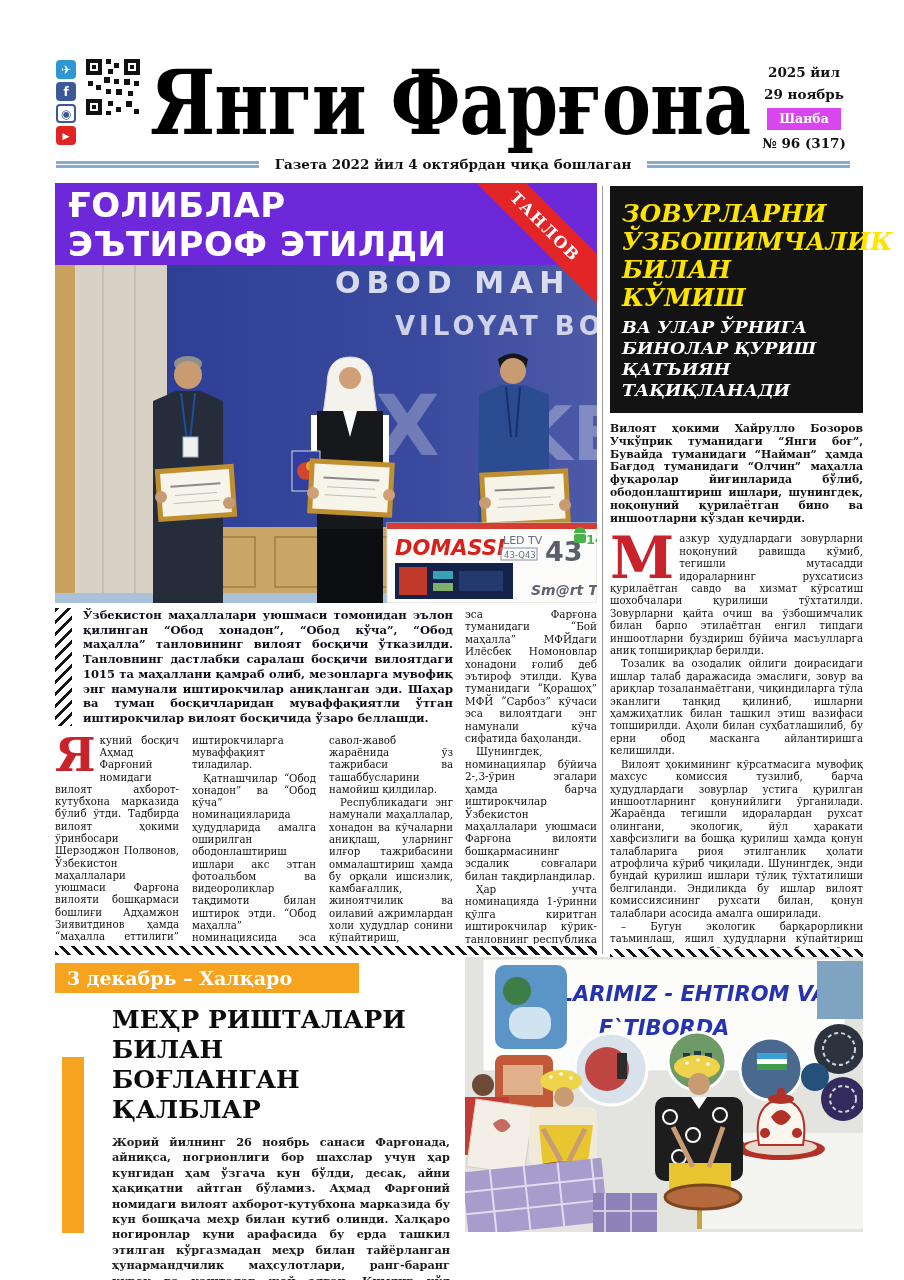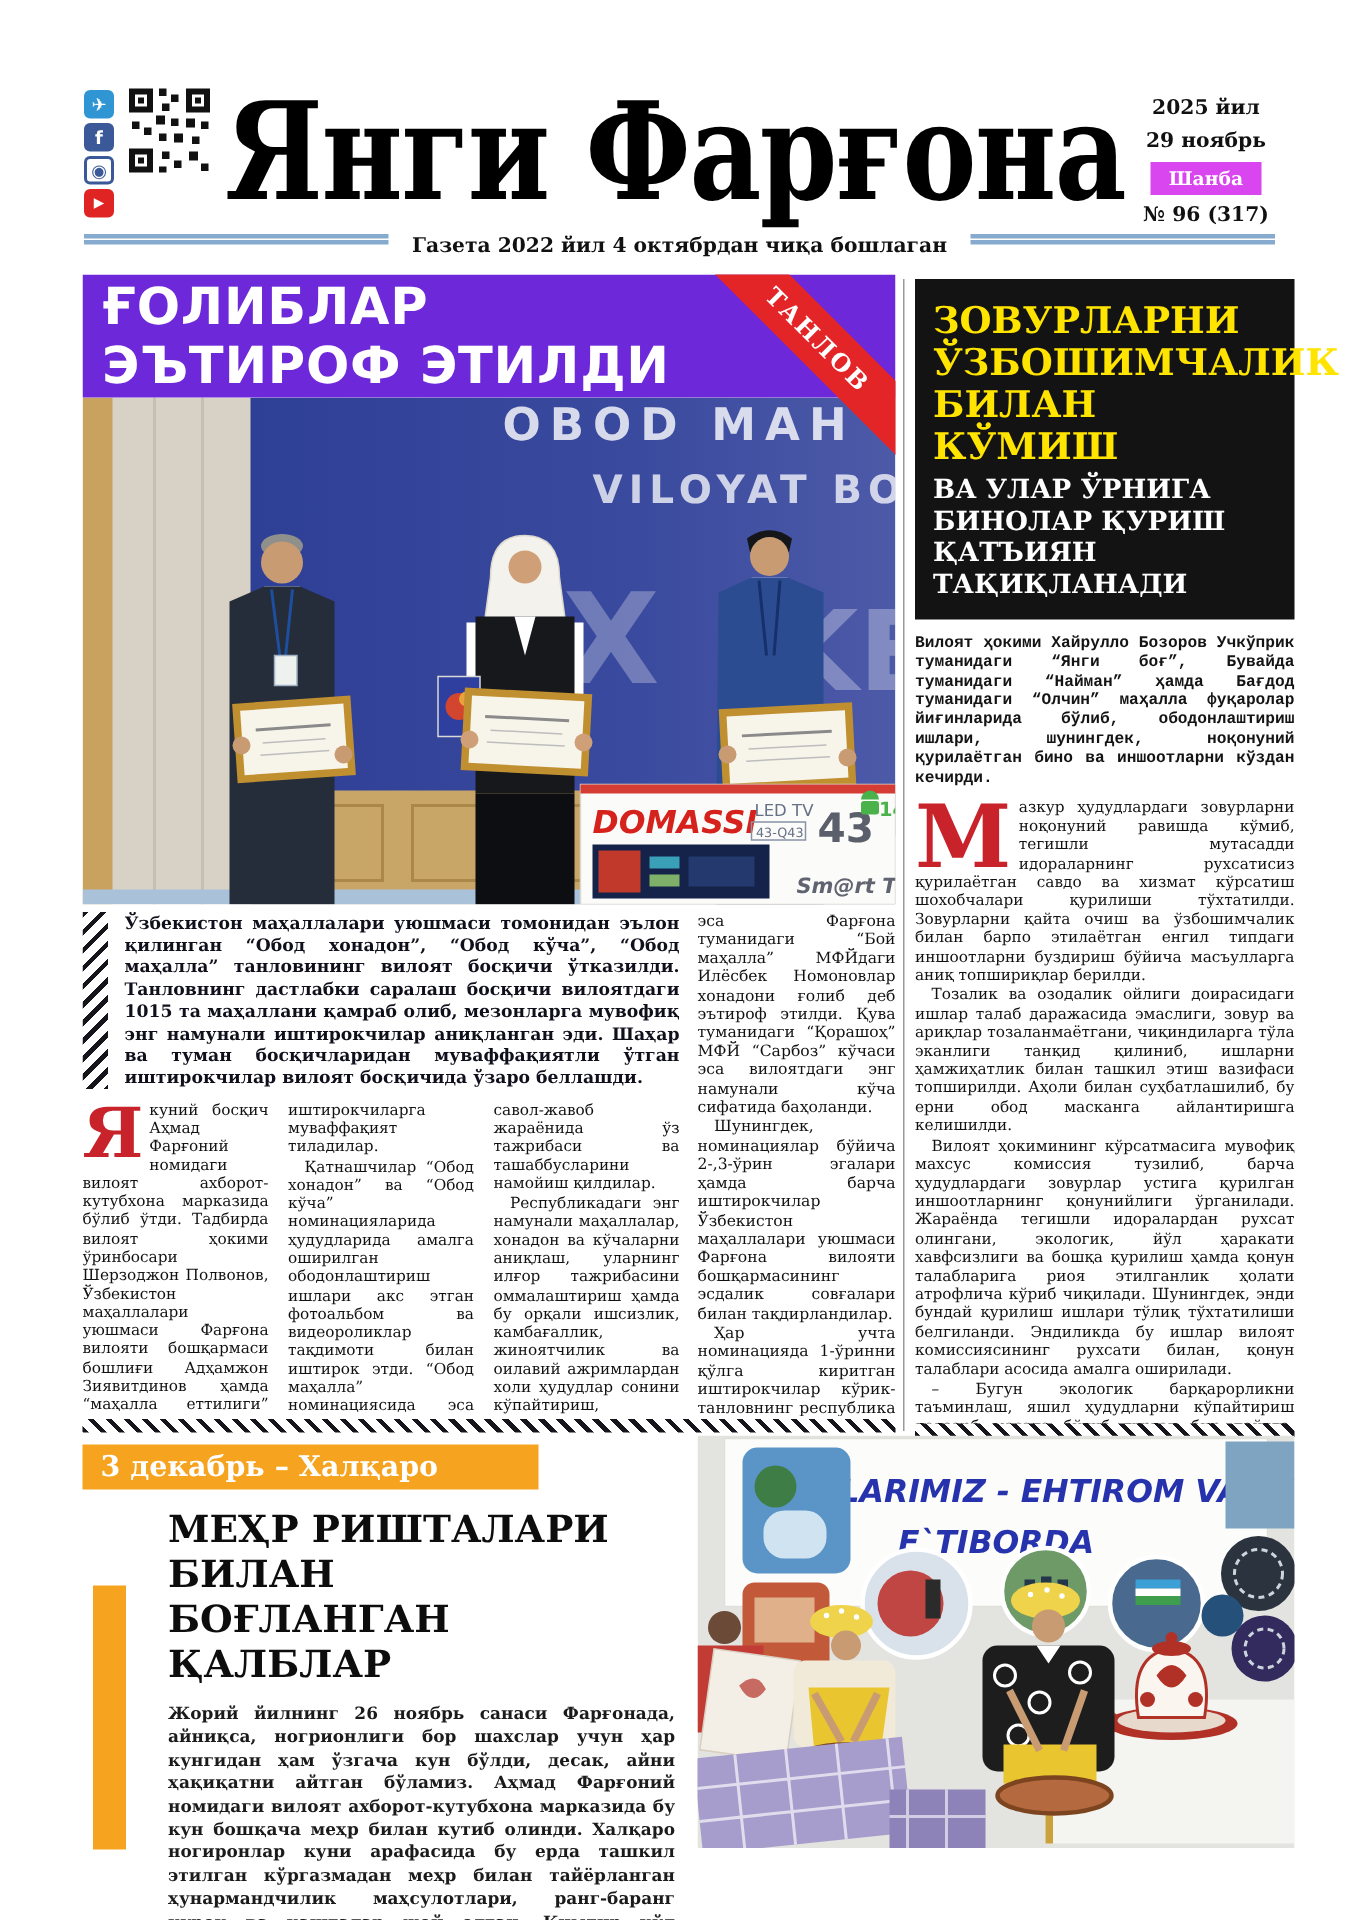--- a/index.html
+++ b/index.html
@@ -15,21 +15,21 @@
   .sicon.ig{background:#fff;border:2px solid #3b5998;color:#3b5998;width:16px;height:15px;}
   .sicon.yt{background:#e02424;font-size:9px;}
   .qr{position:absolute;left:84px;top:57px;}
   .masthead-title{position:absolute;left:150px;top:50px;width:600px;text-align:center;
         font-size:74px;font-weight:bold;letter-spacing:-1px;white-space:nowrap;
         transform:scaleY(1.22);transform-origin:top center;color:#000;}
   .issue-box{position:absolute;right:44px;top:62px;width:112px;text-align:center;
         font-weight:bold;font-size:13.5px;line-height:1.6;}
   .badge{background:#d946ef;color:#fff;font-size:12.5px;padding:1px 12px;margin:3px auto;width:fit-content;}
 
-  .tagline-row{position:absolute;left:56px;top:156px;width:794px;display:flex;gap:16px;}
+  .tagline-row{position:absolute;left:56px;top:156px;width:794px;display:flex;align-items:center;gap:16px;}
   .dbl-line{flex:1;height:7px;border-top:3px solid #86abce;border-bottom:3px solid #86abce;box-sizing:border-box;}
   .tagline-text{font-weight:bold;font-size:13.5px;white-space:nowrap;}
 
   
   .lead-visual{position:absolute;left:55px;top:183px;width:542px;overflow:hidden;}
   .green-box{position:relative;height:82px;background:#6d28d9;color:#fff;
       font-family:"DejaVu Sans","Liberation Sans",sans-serif;font-weight:bold;
       font-size:34px;line-height:39px;padding:3px 0 0 13px;box-sizing:border-box;letter-spacing:.5px;}
   .ribbon{position:absolute;top:26px;right:-58px;width:220px;background:#e42528;color:#fff;
       text-align:center;font-weight:bold;font-size:16px;letter-spacing:1.5px;padding:8px 0;
@@ -51,24 +51,24 @@
   .threecols p + p{text-indent:11px;margin-top:1px;}
   .dropcap{float:left;font-weight:bold;color:#c8232b;font-size:46px;line-height:37px;padding:2px 4px 0 0;}
 
   .hatch-h{position:absolute;height:9px;background:repeating-linear-gradient(45deg,#15151b 0 3px,#ffffff 3px 8.5px);}
   .hatch-left{left:55px;top:946px;width:542px;}
   .hatch-right{left:610px;top:949px;width:253px;}
   .vdivider{position:absolute;left:602px;top:186px;width:1px;height:768px;background:#9a9a9a;}
 
   
   .right-col{position:absolute;left:610px;top:186px;width:253px;}
-  .black-box{background:#131313;padding:14px 12px 12px 12px;box-sizing:border-box;min-height:180px;}
+  .black-box{background:#131313;padding:14px 12px 12px 12px;box-sizing:border-box;min-height:180px;font-style:italic;}
   .bb-yellow{color:#ffe400;font-weight:bold;font-size:24.5px;line-height:28px;}
   .bb-white{color:#fff;font-weight:bold;font-size:17.5px;line-height:21px;margin-top:5px;}
-  .right-lede{margin-top:10px;font-weight:bold;font-size:10.8px;line-height:12.8px;text-align:justify;color:#141414;font-family:Liberation Mono, monospace;}
+  .right-lede{margin-top:10px;font-weight:bold;font-size:10.8px;line-height:12.8px;text-align:justify;color:#141414;}
   .right-body{margin-top:8px;font-size:10.2px;line-height:12.4px;text-align:justify;height:470px;overflow:hidden;}
   .right-body p{margin:0;}
   .right-body p + p{text-indent:11px;margin-top:1px;}
   .dropcap-lg{float:left;font-weight:bold;color:#c8232b;font-size:58px;line-height:46px;padding:2px 5px 0 0;}
 
   
   .bottom-left{position:absolute;left:55px;top:963px;width:405px;}
   .kicker{background:#f6a41f;color:#fff;font-weight:bold;font-size:19px;height:30px;line-height:30px;
       width:304px;padding-left:12px;box-sizing:border-box;}
   .orange-vbar{position:absolute;left:7px;top:94px;width:22px;height:176px;background:#f6a41f;}

